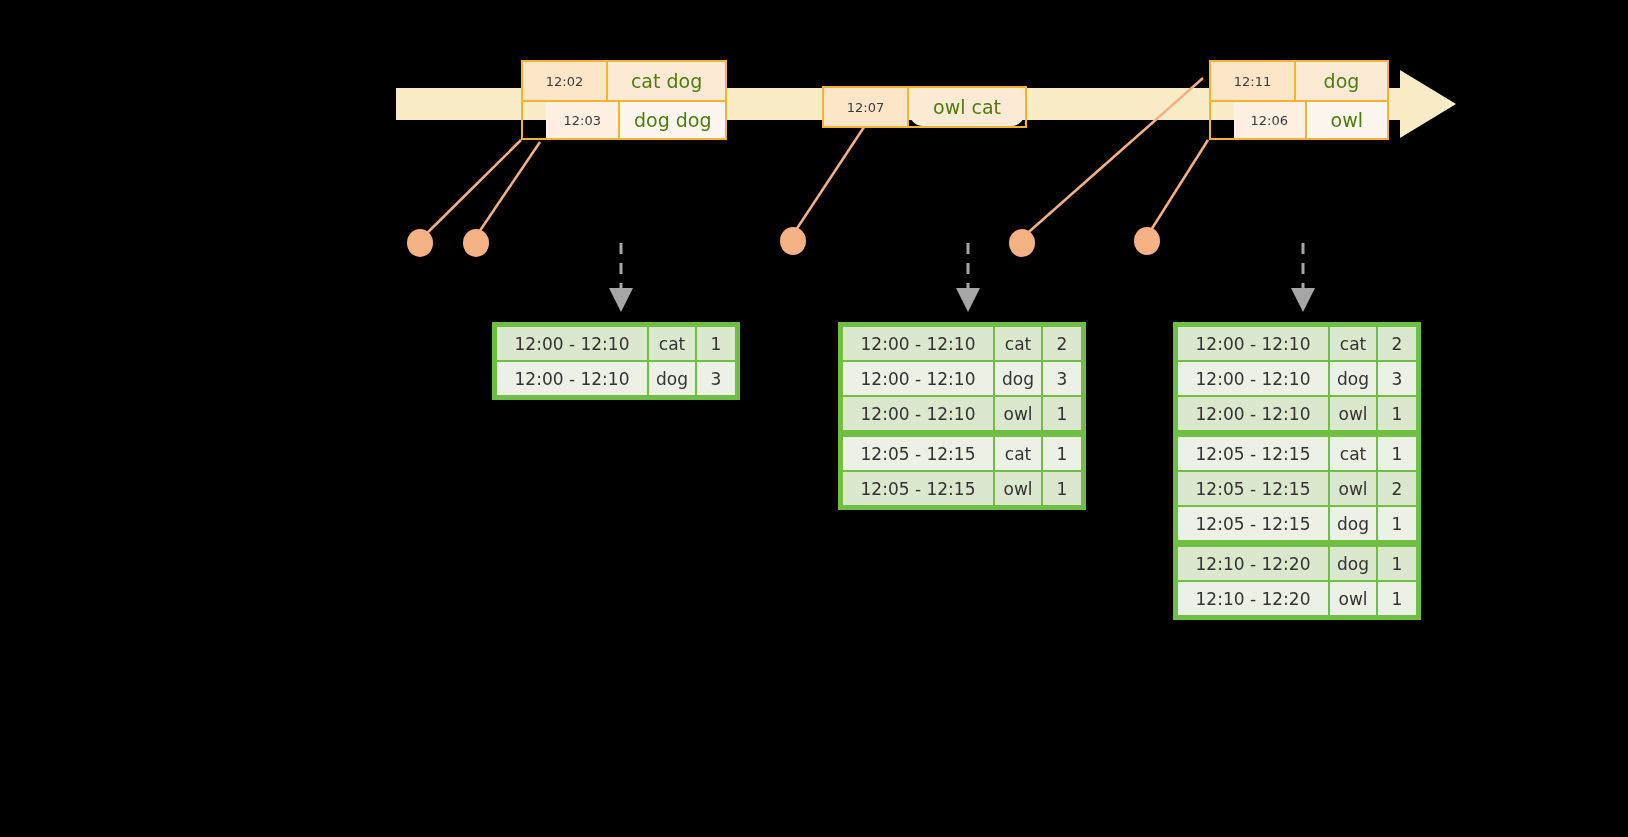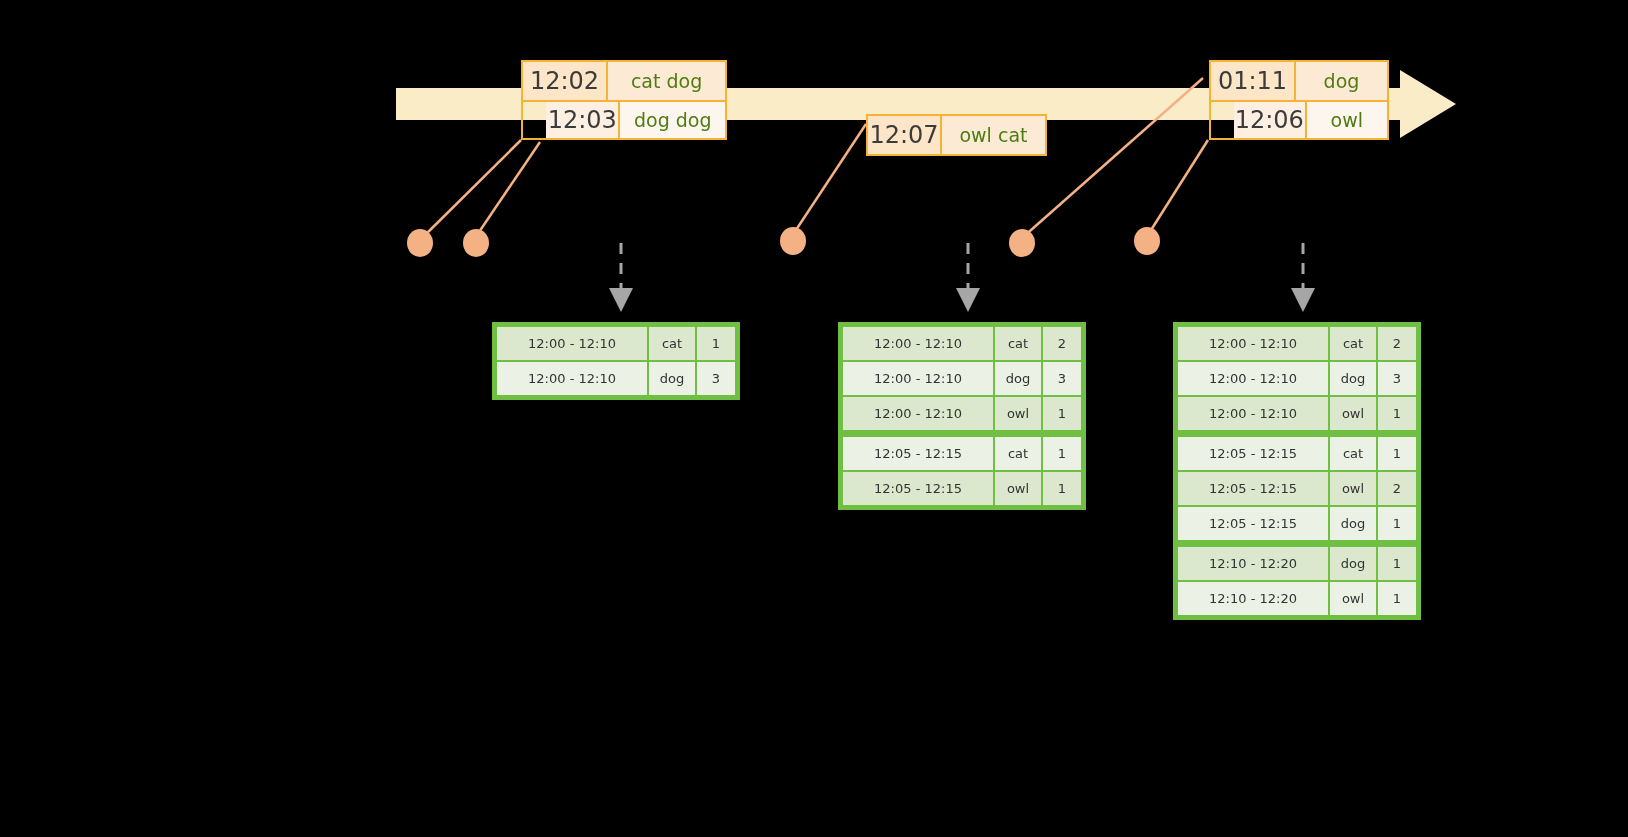--- a/index.html
+++ b/index.html
@@ -40,21 +40,21 @@
     z-index: 5;
   }
   .evt-stack .evt-row + .evt-row {
     border-top: 2px solid #F5B335;
   }
   .evt-time {
     width: 86px;
     box-sizing: border-box;
     background: #FDE9D2;
     color: #3b3b3b;
-    font-size: 24px;
+    font-size: 13px;
     display: flex;
     align-items: center;
     justify-content: center;
     border-right: 2px solid #F5B335;
   }
   .evt-words {
     box-sizing: border-box;
     background: #FDF2E6;
     color: #4d7c0f;
     font-size: 19px;
@@ -83,21 +83,21 @@
   .agg-row {
     display: flex;
     gap: 2px;
     height: 33px;
   }
   .agg-cell {
     box-sizing: border-box;
     display: flex;
     align-items: center;
     justify-content: center;
-    font-size: 13px;
+    font-size: 17px;
     color: #333333;
   }
   .agg-row.shade-0 .agg-cell { background: #DBE8CD; }
   .agg-row.shade-1 .agg-cell { background: #EBF1E4; }
   .c-window { width: 150px; }
   .c-word   { width: 46px; }
   .c-count  { width: 38px; }
 
   .grp-sep { height: 3px; background: #6FBF43; }
 </style>
@@ -145,30 +145,30 @@
     <div class="evt-row tone-a">
       <div class="evt-time">12:02</div>
       <div class="evt-words" style="width:118px;">cat dog</div>
     </div>
     <div class="evt-row tone-b">
       <div class="evt-time">12:03</div>
       <div class="evt-words" style="width:118px;">dog dog</div>
     </div>
   </div>
 
-  <div class="evt-stack" style="left:866px; top:86px; width:181px;margin-top:28px;">
+  <div class="evt-stack" style="left:822px; top:86px; width:205px;">
     <div class="evt-row tone-a">
       <div class="evt-time">12:07</div>
-      <div class="evt-words" style="width:117px;">owl cat</div>
+      <div class="evt-words" style="width:117px;border-radius:14px;">owl cat</div>
     </div>
   </div>
 
   <div class="evt-stack" style="left:1209px; top:60px; width:180px;">
     <div class="evt-row tone-a">
-      <div class="evt-time">01:11</div>
+      <div class="evt-time">12:11</div>
       <div class="evt-words" style="width:92px;">dog</div>
     </div>
     <div class="evt-row tone-b">
       <div class="evt-time">12:06</div>
       <div class="evt-words" style="width:92px;">owl</div>
     </div>
   </div>
 
   <div class="agg-table" id="table-1" style="left:492px; top:322px;">
       <div class="agg-row shade-0">

